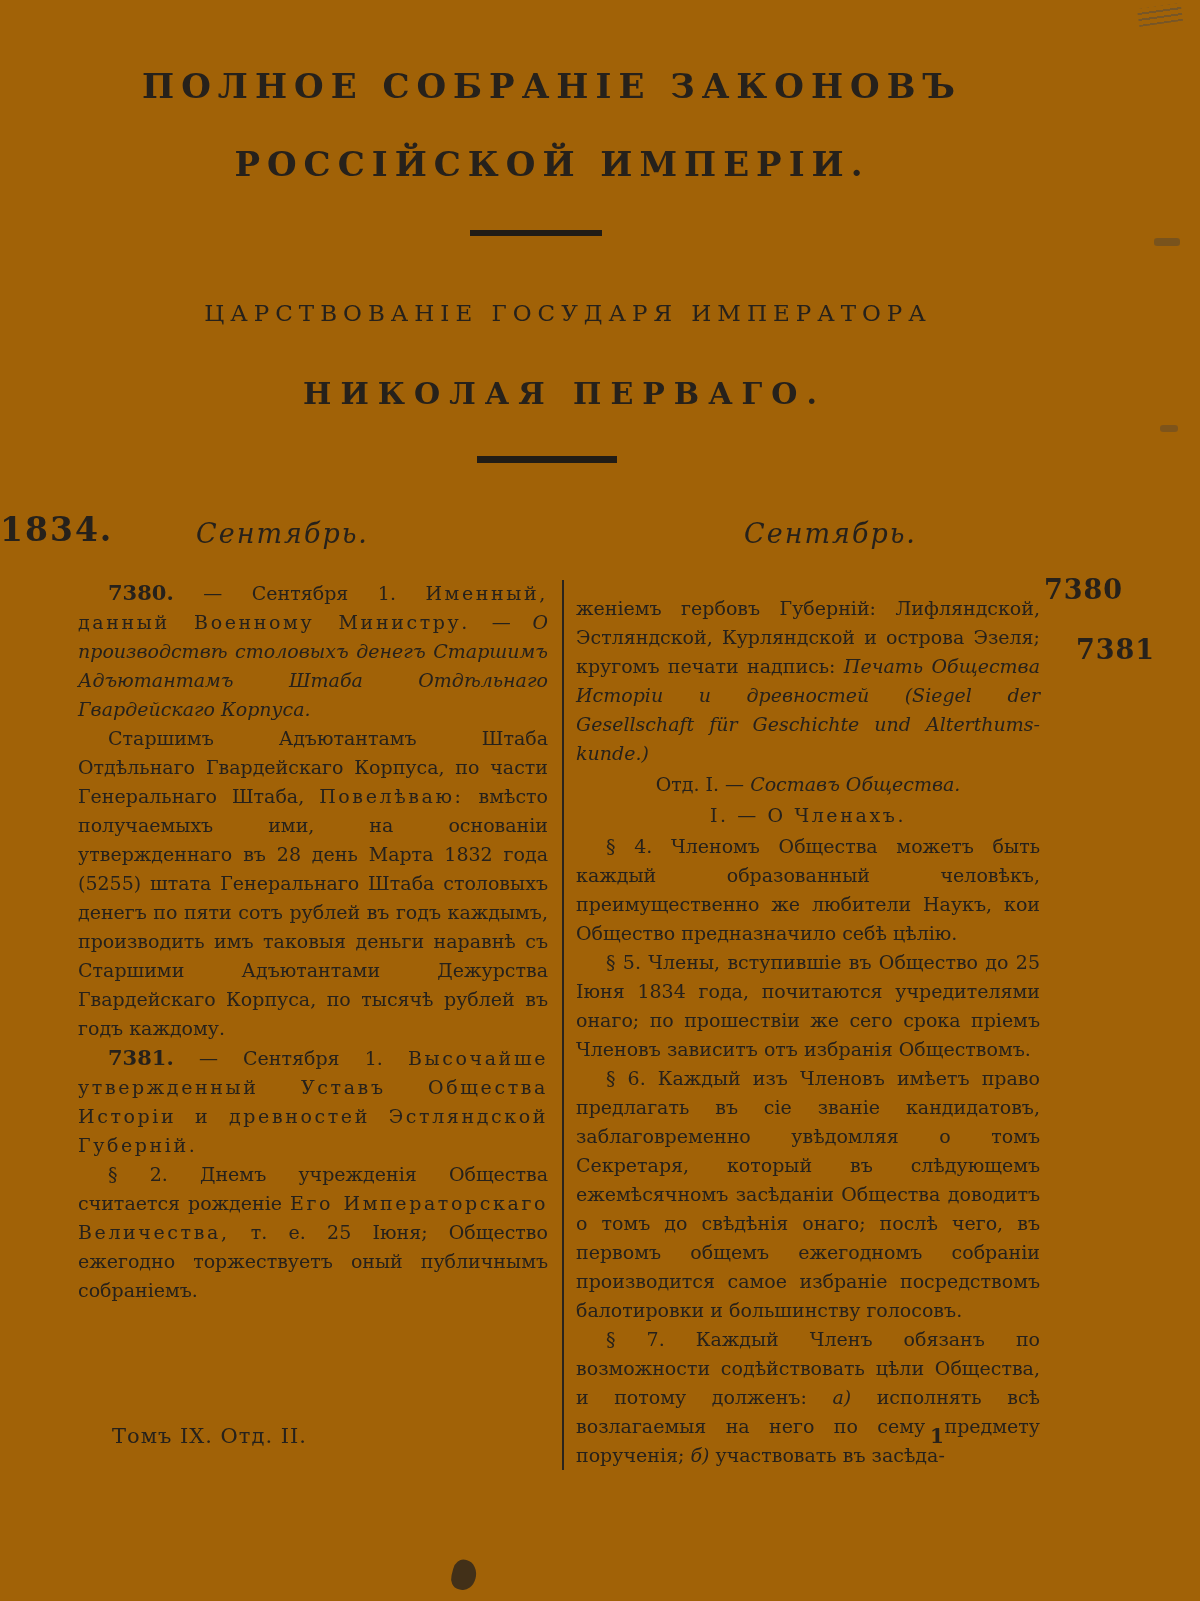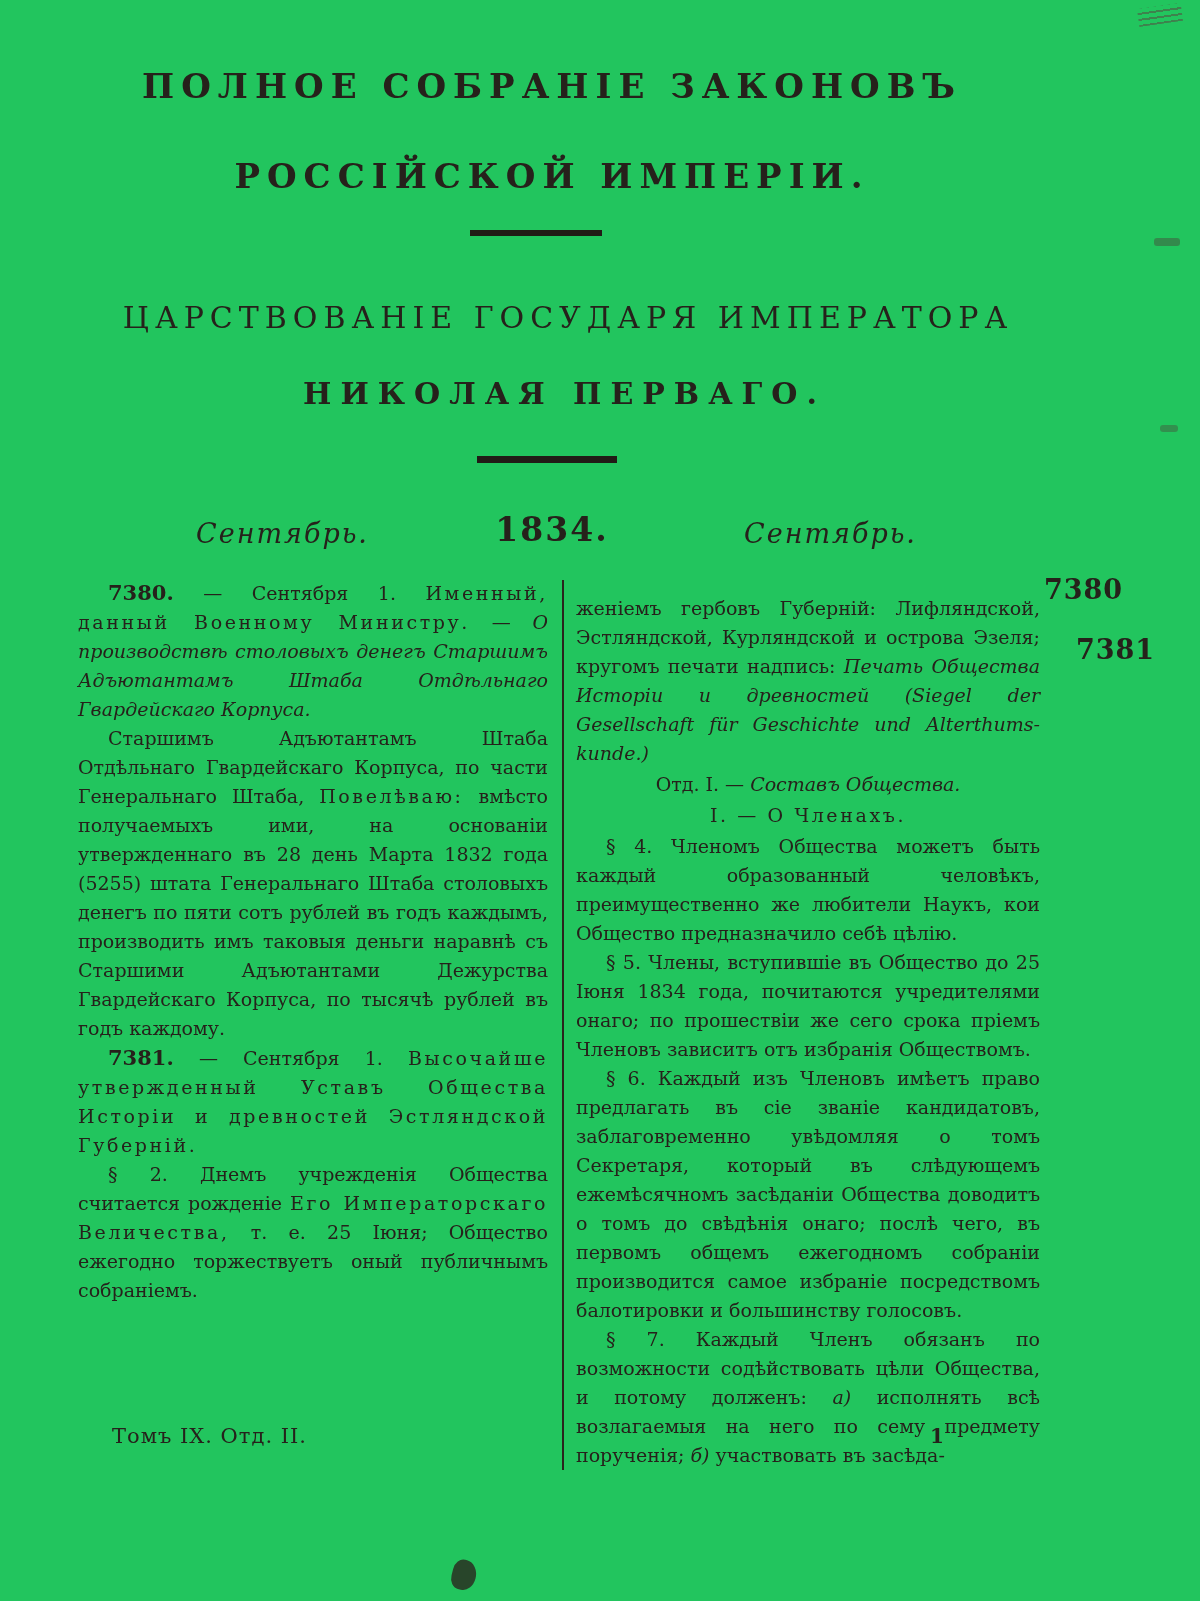--- a/index.html
+++ b/index.html
@@ -1,33 +1,33 @@
 <!DOCTYPE html>
 <html><head>
 <meta charset="utf-8">
 <style>
   * { margin:0; padding:0; box-sizing:border-box; }
   html,body { background:#d8d5cf; }
   .page {
     position:relative; width:1200px; height:1601px; margin:0 auto;
-    background:#22c55e; color:#26211b; overflow:hidden;
+    background:#a16207; color:#26211b; overflow:hidden;
     font-family:"DejaVu Serif","Liberation Serif",serif;
   }
   .center-line { position:absolute; left:0; width:1104px; text-align:center; white-space:nowrap; }
   .t1 { top:66px;  font-size:34px; font-weight:bold; letter-spacing:7px; }
-  .t2 { top:156px; font-size:34px; font-weight:bold; letter-spacing:7px; }
-  .r1 { top:300px; font-size:30px; letter-spacing:6px;padding-left:32px; }
+  .t2 { top:144px; font-size:34px; font-weight:bold; letter-spacing:7px; }
+  .r1 { top:300px; font-size:23px; letter-spacing:6px;padding-left:32px; }
   .r2 { top:376px; font-size:30px; font-weight:bold; letter-spacing:9px;padding-left:25px; }
   .rule { position:absolute; background:#211c16; }
   .rule-1 { top:230px; left:470px; width:132px; height:6px; }
   .rule-2 { top:456px; left:477px; width:140px; height:7px; }
   .date-left, .date-right { position:absolute; top:518px; font-style:italic; font-size:27px; letter-spacing:2px; }
   .date-left  { left:196px; }
   .date-right { left:744px; }
-  .date-year  { position:absolute; top:510px; left:0; width:1104px; text-align:center;
+  .date-year  { position:absolute; top:510px; left:0; width:1104px; 
                 font-size:33px; font-weight:bold; letter-spacing:2px; }
   .columns { position:absolute; top:578px; left:78px; width:962px; display:flex; align-items:stretch; }
   .col { font-size:19px; line-height:29px; text-align:justify; }
   .col-left  { width:470px; }
   .col-right { flex:1;margin-top:16px; }
   .colrule { width:2px; background:#2a241d; margin:2px 12px 0 14px; min-height:862px; }
   .par { text-indent:30px; }
   .par.noindent { text-indent:0; }
   .par.center { text-align:center; text-indent:0; margin:2px 0; }
   .s-b  { font-weight:bold; font-size:21px; }

